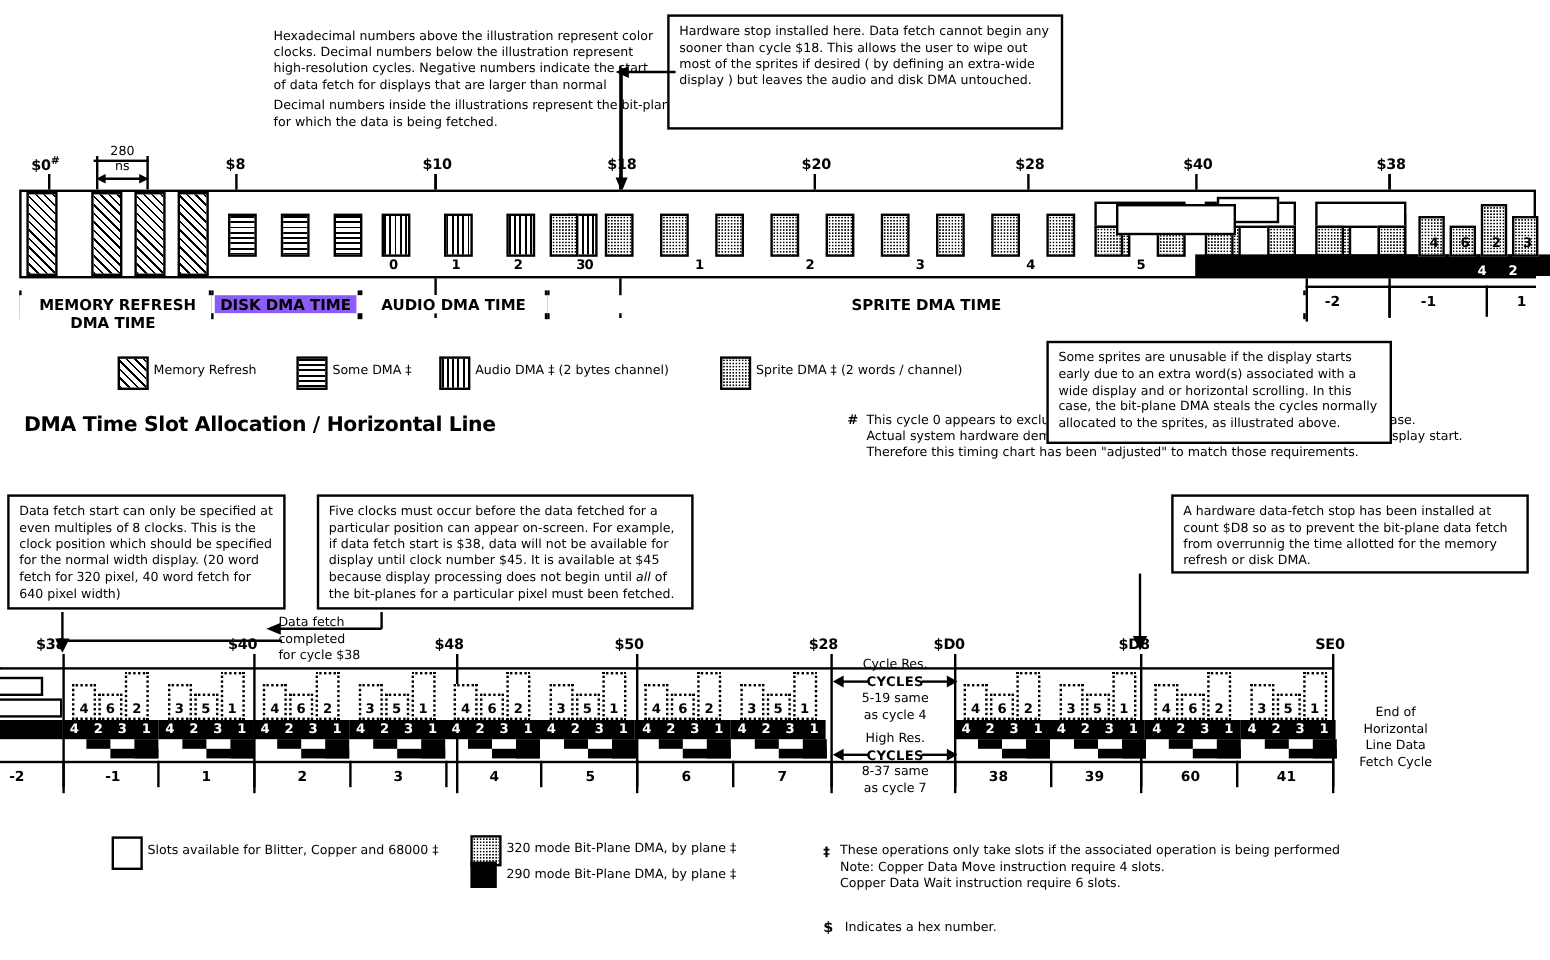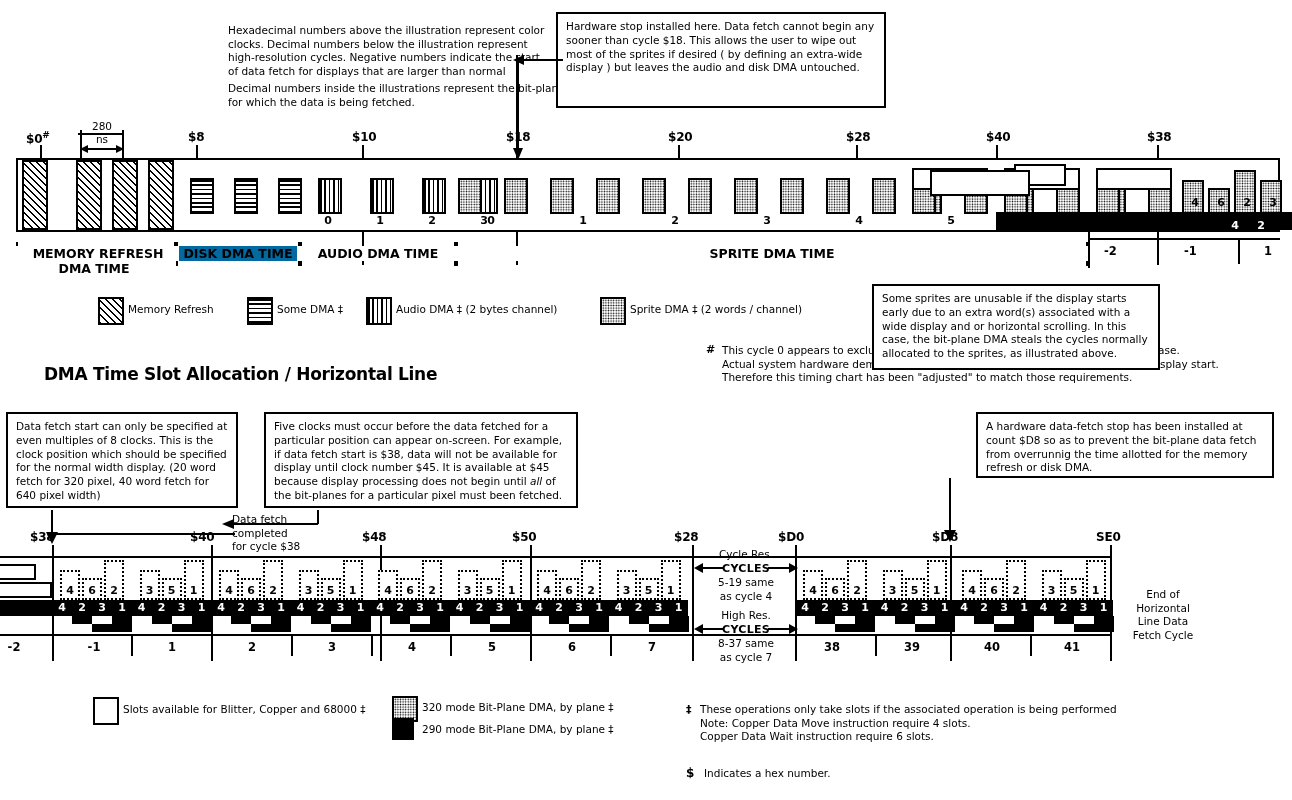--- a/index.html
+++ b/index.html
@@ -153,21 +153,21 @@
 
 <div class="lg-sw p-hatch" style="left:98px;top:297px;"></div>
 <div class="lg-tx" style="left:128px;top:303px;">Memory Refresh</div>
 <div class="lg-sw p-horz" style="left:247px;top:297px;"></div>
 <div class="lg-tx" style="left:277px;top:303px;">Some DMA ‡</div>
 <div class="lg-sw p-vert" style="left:366px;top:297px;"></div>
 <div class="lg-tx" style="left:396px;top:303px;">Audio DMA ‡ (2 bytes channel)</div>
 <div class="lg-sw p-dot" style="left:600px;top:297px;"></div>
 <div class="lg-tx" style="left:630px;top:303px;">Sprite DMA ‡ (2 words / channel)</div>
 
-<div class="title" style="left:20px;top:364px;margin-left:24px;">DMA Time Slot Allocation / Horizontal Line</div>
+<div class="title" style="left:20px;top:344px;">DMA Time Slot Allocation / Horizontal Line</div>
 
 <div class="abs" style="left:706px;top:343px;font-size:11px;font-weight:bold;">#</div>
 <div class="abs txt" style="left:722px;top:344px;width:560px;">This cycle 0 appears to exclude one of the memory refresh cycles.  This is not the case.
 Actual system hardware demands certain specific values for data fetch start and display start.
 Therefore this timing chart has been "adjusted" to match those requirements.</div>
 
 <div class="note" style="left:872px;top:284px;width:288px;height:86px;">
   <p>Some sprites are unusable if the display starts early due to an extra word(s) associated with a wide display and or horizontal scrolling.  In this case, the bit-plane DMA steals the cycles normally allocated to the sprites, as illustrated above.</p>
 </div>
 
@@ -433,21 +433,21 @@
     <div class="declbl" style="left: 74px; top: 84px; width: 40px; text-align: center;">-1</div>
     <div class="declbl" style="left: 152px; top: 84px; width: 40px; text-align: center;">1</div>
     <div class="declbl" style="left: 232px; top: 84px; width: 40px; text-align: center;">2</div>
     <div class="declbl" style="left: 312px; top: 84px; width: 40px; text-align: center;">3</div>
     <div class="declbl" style="left: 392px; top: 84px; width: 40px; text-align: center;">4</div>
     <div class="declbl" style="left: 472px; top: 84px; width: 40px; text-align: center;">5</div>
     <div class="declbl" style="left: 552px; top: 84px; width: 40px; text-align: center;">6</div>
     <div class="declbl" style="left: 632px; top: 84px; width: 40px; text-align: center;">7</div>
     <div class="declbl" style="left: 812px; top: 84px; width: 40px; text-align: center;">38</div>
     <div class="declbl" style="left: 892px; top: 84px; width: 40px; text-align: center;">39</div>
-    <div class="declbl" style="left: 972px; top: 84px; width: 40px; text-align: center;">40</div>
+    <div class="declbl" style="left: 972px; top: 84px; width: 40px; text-align: center;">60</div>
     <div class="declbl" style="left: 1052px; top: 84px; width: 40px; text-align: center;">41</div>
     <div class="vline" style="left: 52px; top: 78px; height: 22px;"></div>
     <div class="vline" style="left: 131px; top: 78px; height: 22px;"></div>
     <div class="vline" style="left: 211px; top: 78px; height: 22px;"></div>
     <div class="vline" style="left: 291px; top: 78px; height: 22px;"></div>
     <div class="vline" style="left: 371px; top: 78px; height: 22px;"></div>
     <div class="vline" style="left: 450px; top: 78px; height: 22px;"></div>
     <div class="vline" style="left: 530px; top: 78px; height: 22px;"></div>
     <div class="vline" style="left: 610px; top: 78px; height: 22px;"></div>
     <div class="vline" style="left: 692px; top: 78px; height: 22px;"></div>
@@ -524,21 +524,21 @@
     </svg>
     <div class="abs" style="left: 16px; top: 246px; width: 160px; text-align: center; font-size: 12.5px; font-weight: bold; white-space: pre-line; background: rgb(255, 255, 255); line-height: 15px; display: inline-block;"><span style="background: rgb(255, 255, 255); padding: 0px 4px;">MEMORY REFRESH
 DMA TIME</span></div>
     <svg class="abs" width="124" height="18" style="left: 176px; top: 240px;">
       <line x1="4" y1="14" x2="120" y2="14" stroke="#000" stroke-width="2"></line>
       <polygon points="0,14 10,9 10,19" fill="#000"></polygon>
       <polygon points="124,14 114,9 114,19" fill="#000"></polygon>
       <line x1="1" y1="2" x2="1" y2="26" stroke="#000" stroke-width="2"></line>
       <line x1="123" y1="2" x2="123" y2="26" stroke="#000" stroke-width="2"></line>
     </svg>
-    <div class="abs" style="left: 176px; top: 246px; width: 124px; text-align: center; font-size: 12.5px; font-weight: bold; white-space: pre-line; background: rgb(255, 255, 255); line-height: 15px; display: inline-block;"><span style="background: #0369a1; padding: 0px 4px;">DISK DMA TIME</span></div>
+    <div class="abs" style="left: 176px; top: 246px; width: 124px; text-align: center; font-size: 12.5px; font-weight: bold; white-space: pre-line; background: rgb(255, 255, 255); line-height: 15px; display: inline-block;"><span style="background: #8b5cf6; padding: 0px 4px;">DISK DMA TIME</span></div>
     <svg class="abs" width="156" height="18" style="left: 300px; top: 240px;">
       <line x1="4" y1="14" x2="152" y2="14" stroke="#000" stroke-width="2"></line>
       <polygon points="0,14 10,9 10,19" fill="#000"></polygon>
       <polygon points="156,14 146,9 146,19" fill="#000"></polygon>
       <line x1="1" y1="2" x2="1" y2="26" stroke="#000" stroke-width="2"></line>
       <line x1="155" y1="2" x2="155" y2="26" stroke="#000" stroke-width="2"></line>
     </svg>
     <div class="abs" style="left: 300px; top: 246px; width: 156px; text-align: center; font-size: 12.5px; font-weight: bold; white-space: pre-line; background: rgb(255, 255, 255); line-height: 15px; display: inline-block;"><span style="background: rgb(255, 255, 255); padding: 0px 4px;">AUDIO DMA TIME</span></div>
     <svg class="abs" width="632" height="18" style="left: 456px; top: 240px;">
       <line x1="4" y1="14" x2="628" y2="14" stroke="#000" stroke-width="2"></line>

